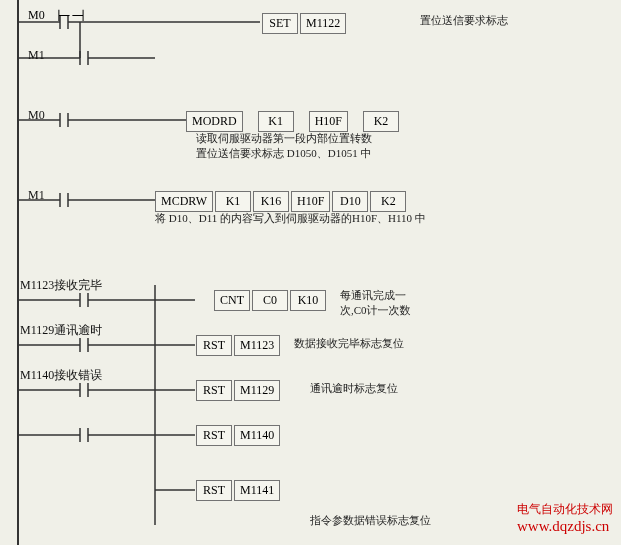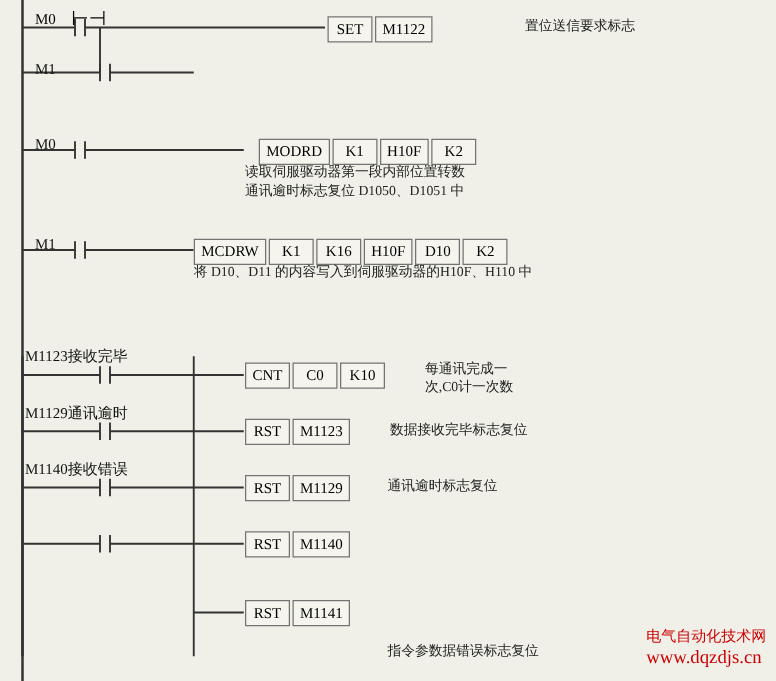--- a/index.html
+++ b/index.html
@@ -123,67 +123,67 @@
     <span class="comment">置位送信要求标志</span>
   </div>
 
   <div style="position:absolute; top:48px; left:28px;">
     <span class="label-text">M1</span>
   </div>
 
   <div style="position:absolute; top:108px; left:28px;">
     <span class="label-text">M0</span>
   </div>
-  <div style="position:absolute; top:111px; left:207px; display:flex; gap:2px;">
+  <div style="position:absolute; top:111px; left:186px; display:flex; gap:15px;">
     <span class="box">MODRD</span>
     <span class="box">K1</span>
     <span class="box">H10F</span>
     <span class="box">K2</span>
   </div>
   <div style="position:absolute; top:131px; left:196px;">
     <div class="comment">读取伺服驱动器第一段内部位置转数</div>
-    <div class="comment">通讯逾时标志复位 D1050、D1051 中</div>
+    <div class="comment">置位送信要求标志 D1050、D1051 中</div>
   </div>
 
   <div style="position:absolute; top:188px; left:28px;">
     <span class="label-text">M1</span>
   </div>
   <div style="position:absolute; top:191px; left:155px; display:flex; gap:2px;">
     <span class="box">MCDRW</span>
     <span class="box">K1</span>
     <span class="box">K16</span>
     <span class="box">H10F</span>
     <span class="box">D10</span>
     <span class="box">K2</span>
   </div>
   <div style="position:absolute; top:211px; left:155px;">
     <div class="comment">将 D10、D11 的内容写入到伺服驱动器的H10F、H110 中</div>
   </div>
 
   <div style="position:absolute; top:277px; left:20px;">
     <span class="label-text">M1123接收完毕</span>
   </div>
-  <div style="position:absolute; top:290px; left:196px; display:flex; gap:2px;">
+  <div style="position:absolute; top:290px; left:214px; display:flex; gap:2px;">
     <span class="box">CNT</span>
     <span class="box">C0</span>
     <span class="box">K10</span>
   </div>
   <div style="position:absolute; top:288px; left:340px;">
     <div class="comment">每通讯完成一</div>
     <div class="comment">次,C0计一次数</div>
   </div>
 
   <div style="position:absolute; top:322px; left:20px;">
     <span class="label-text">M1129通讯逾时</span>
   </div>
   <div style="position:absolute; top:335px; left:196px; display:flex; gap:2px;">
     <span class="box">RST</span>
     <span class="box">M1123</span>
   </div>
-  <div style="position:absolute; top:336px; left:312px;text-align:center;">
+  <div style="position:absolute; top:336px; left:294px;text-align:center;">
     <span class="comment">数据接收完毕标志复位</span>
   </div>
 
   <div style="position:absolute; top:367px; left:20px;">
     <span class="label-text">M1140接收错误</span>
   </div>
   <div style="position:absolute; top:380px; left:196px; display:flex; gap:2px;">
     <span class="box">RST</span>
     <span class="box">M1129</span>
   </div>

